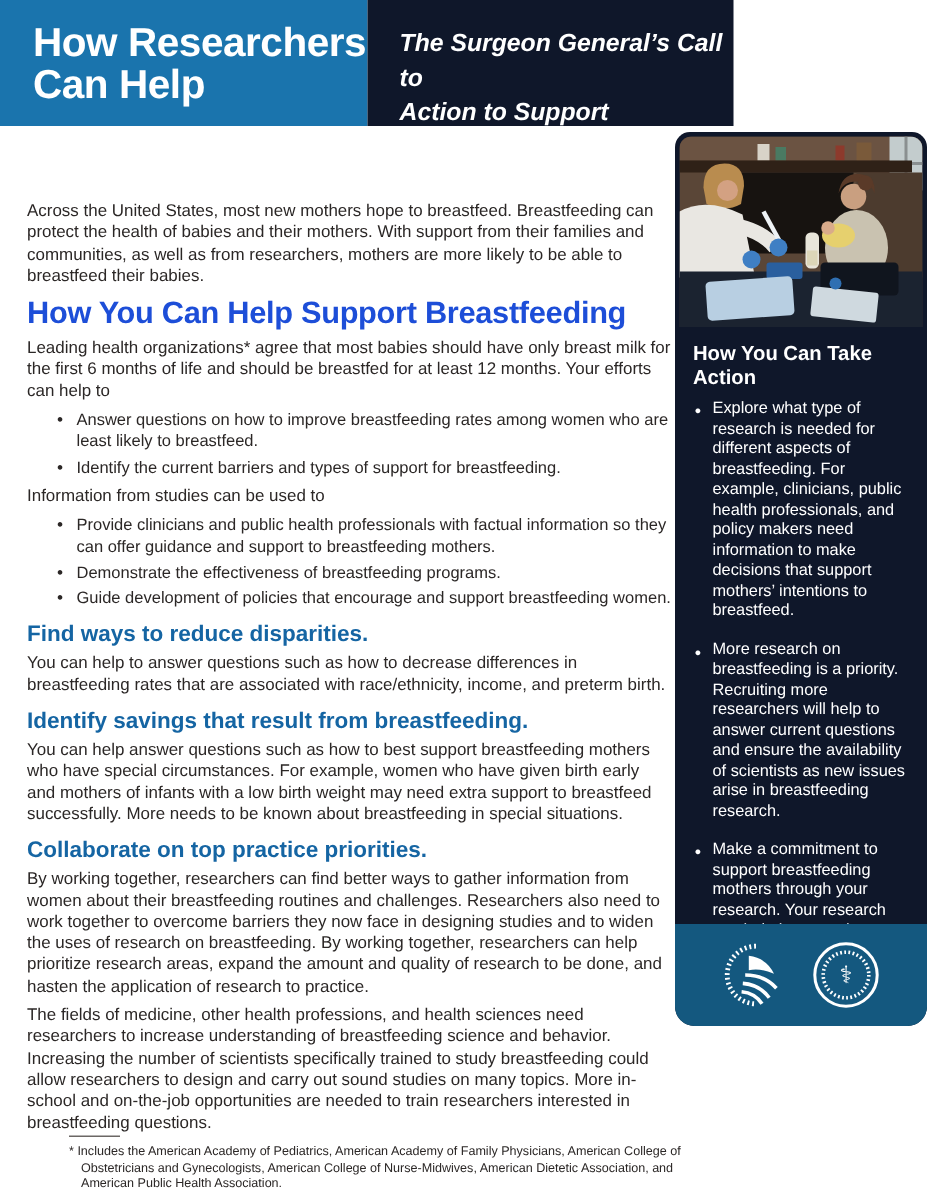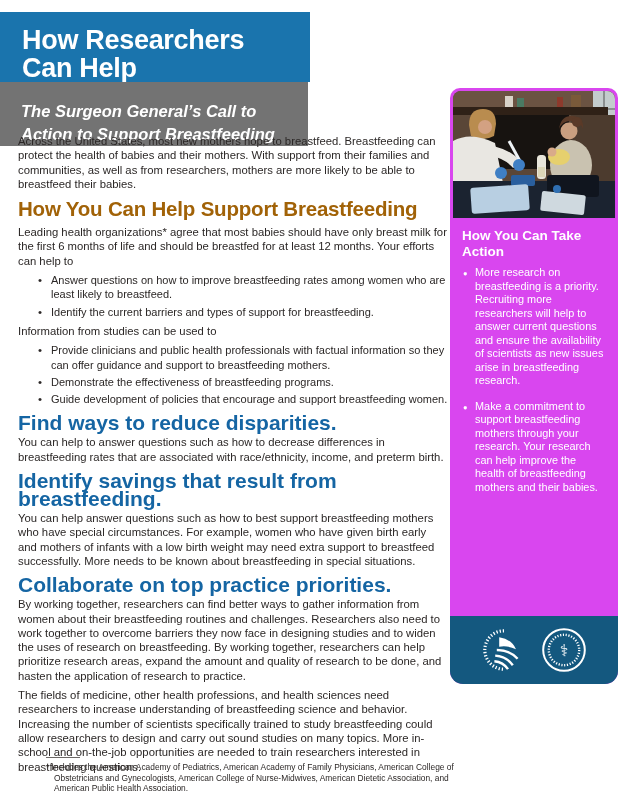--- a/index.html
+++ b/index.html
@@ -4,42 +4,42 @@
 <style>
   * { margin:0; padding:0; box-sizing:border-box; }
   html,body { background:#ffffff; }
   body { font-family:"Liberation Sans", sans-serif; color:#2b2726; }
   .page {
     position:relative; width:618px; height:800px; background:#fff;
     overflow:hidden; margin:0 auto;
   }
 
   
-  .header { position:absolute; top:12px; left:0; width:587px; height:84px; display:flex;flex-direction:column; }
+  .header { position:absolute; top:0; left:0; width:489px; height:84px; display:flex; }
   .header-left {
     width:310px; height:84px; background:#1a74ad; color:#fff;
     padding:14px 0 0 22px;
   }
   .header-left .t1 { font-size:27px; font-weight:bold; line-height:28px; letter-spacing:-0.3px; }
   .header-right {
-    width:308px; height:84px; background:#737373; color:#fff;
+    width:308px; height:84px; background:#0f172a; color:#fff;
     padding:18px 0 0 21px; font-style:italic; font-weight:bold;
     font-size:16.5px; line-height:23px;
   }
 
   
   .main { position:absolute; left:18px; top:94px; width:430px; }
   .body-text { font-size:11.3px; line-height:14.3px;margin-top:40px; }
   p.para { margin-bottom:5px; }
   h1.red {
-    color:#a16207; font-size:20.5px; line-height:24px; font-weight:bold;
+    color:#1d4ed8; font-size:20.5px; line-height:24px; font-weight:bold;
     margin:6px 0 4px 0; letter-spacing:-0.2px;
   }
   h2.blue {
-    color:#1565a3; font-size:21px; line-height:18px; font-weight:bold;
+    color:#1565a3; font-size:15px; line-height:18px; font-weight:bold;
     margin:8px 0 3px 0;
   }
   ul.mlist { list-style:none; margin:2px 0 5px 0; }
   ul.mlist li {
     position:relative; padding-left:13px; margin:0 0 3px 20px;
     font-size:11px; line-height:14.3px;
   }
   ul.mlist li::before {
     content:"•"; position:absolute; left:0; top:0; color:#2b2726; font-size:11.5px;
   }
@@ -48,21 +48,21 @@
   .footnote { position:absolute; left:18px; top:757px; width:426px;margin-left:28px; }
   .footnote .rule { width:34px; border-top:1px solid #6b6765; margin-bottom:4px; }
   .footnote .fn-text {
     font-size:8.4px; line-height:10.6px; color:#2b2726;
     padding-left:8px; text-indent:-8px;
   }
 
   
   .sidebar {
     position:absolute; left:450px; top:88px; width:168px; height:596px;
-    background:#d946ef; border-radius:10px 10px 13px 13px; color:#fff;
+    background:#0f172a; border-radius:10px 10px 13px 13px; color:#fff;
   }
   .photo-frame { padding:3px 3px 0 3px; }
   .photo-frame svg { display:block; border-radius:8px 8px 0 0; }
   .action-heading {
     font-size:13.5px; font-weight:bold; padding:10px 10px 2px 12px; line-height:16px;
   }
   ul.slist { list-style:none; padding:4px 10px 0 13px; }
   ul.slist li {
     position:relative; padding-left:12px; margin-bottom:12px;
     font-size:10.9px; line-height:13.5px;
@@ -168,20 +168,21 @@
         <rect x="88" y="102" width="44" height="20" rx="2" fill="#cfd9df" transform="rotate(6 110 112)"></rect>
         <rect x="84" y="64" width="9" height="24" rx="3.5" fill="#e8e5da"></rect>
         <rect x="85" y="76" width="7" height="10" fill="#dcd6b8"></rect>
         <circle cx="104" cy="98" r="4" fill="#2f6fb2"></circle>
       </svg>
     </div>
 
     <div class="action-heading">How You Can Take Action</div>
 
     <ul class="slist">
+      <li>Explore what type of research is needed for different aspects of breastfeeding. For example, clinicians, public health professionals, and policy makers need information to make decisions that support mothers’ intentions to breastfeed.</li>
       <li>More research on breastfeeding is a priority. Recruiting more researchers will help to answer current questions and ensure the availability of scientists as new issues arise in breastfeeding research.</li>
       <li>Make a commitment to support breastfeeding mothers through your research. Your research can help improve the health of breastfeeding mothers and their babies.</li>
     </ul>
 
     <div class="seal-band">
 
       <svg width="48" height="48" viewBox="0 0 60 60">
         <path d="M30 6 A24 24 0 0 0 30 54" fill="none" stroke="#ffffff" stroke-width="4" stroke-dasharray="1.6 2.4"></path>
         <path d="M24 14 q15 2 21 15 q-11 -5 -21 -3 Z" fill="#ffffff"></path>
         <path d="M21 30 q16 0 26 11" stroke="#ffffff" stroke-width="3" fill="none"></path>

